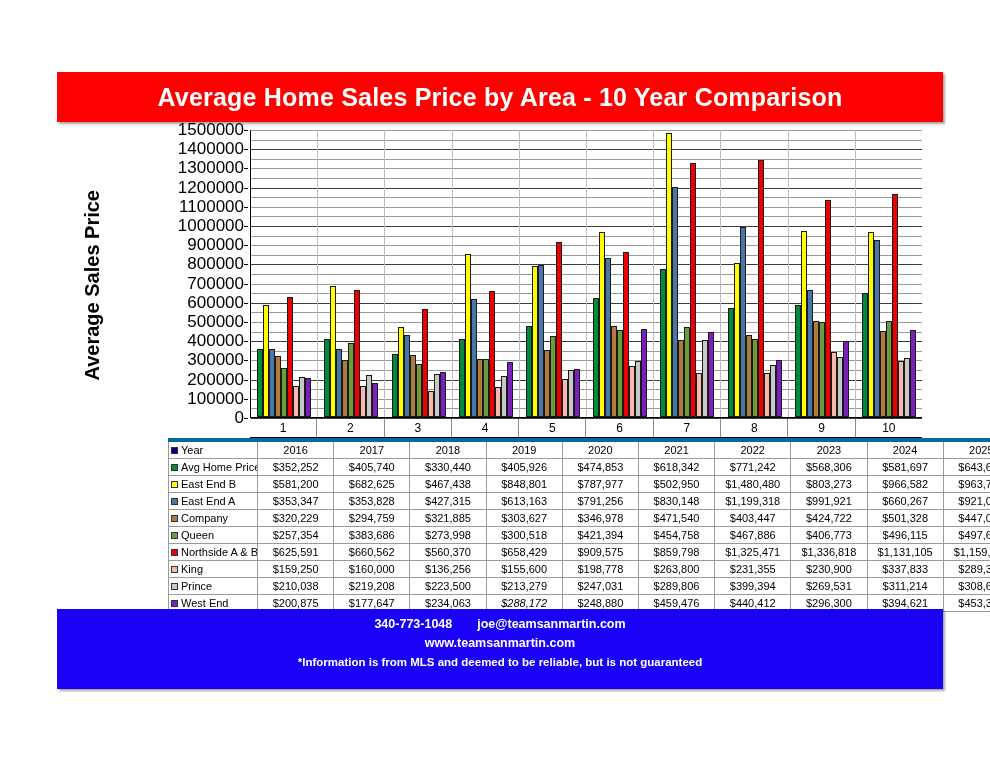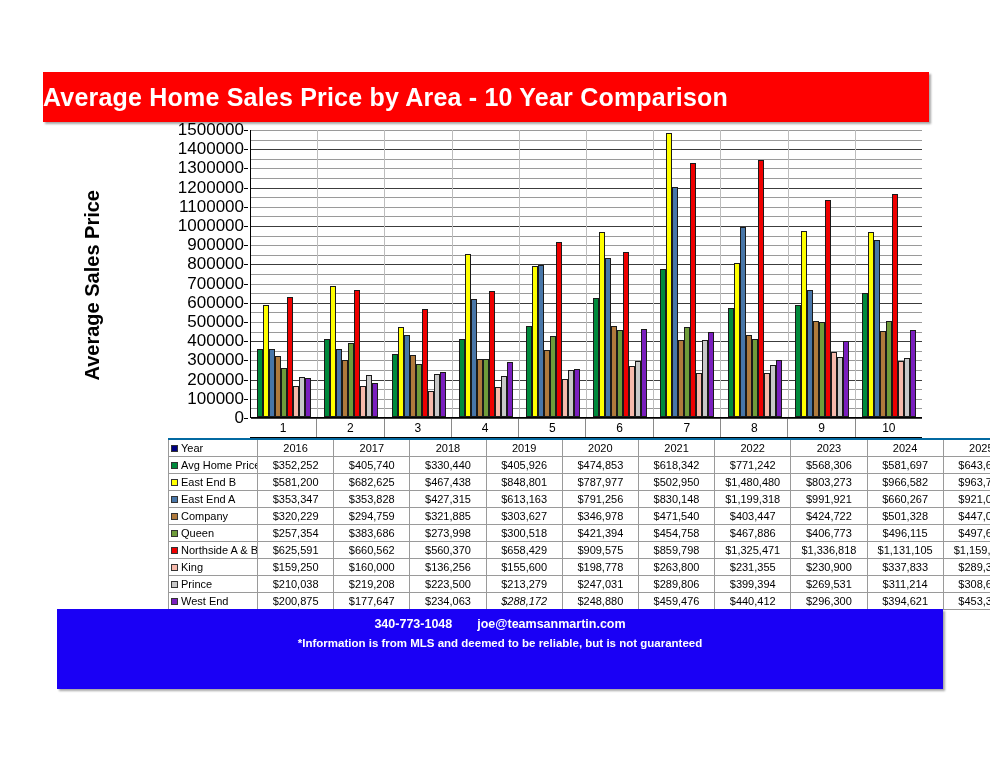--- a/index.html
+++ b/index.html
@@ -11,28 +11,29 @@
     width: 990px;
     height: 765px;
     font-family: "Liberation Sans", sans-serif;
     position: relative;
     overflow: hidden;
   }
 
   
   #title-banner {
     position: absolute;
-    left: 43px;
+    left: 57px;
     top: 72px;
     width: 886px;
     height: 50px;
     background: #fe0000;
     box-shadow: 2px 2px 2px rgba(0,0,0,0.35);
     display: flex;
     align-items: center;
+    justify-content: center;
   }
   #title-banner .title-text {
     color: #ffffff;
     font-size: 25px;
     font-weight: bold;
     letter-spacing: 0.2px;
     white-space: nowrap;
   }
 
   
@@ -172,21 +173,21 @@
     white-space: nowrap;
     overflow: hidden;
     text-align: center;
   }
   #data-table td.rowhead {
     text-align: left;
     width: 82px;
     padding-left: 2px;
   }
   #data-table tr.header-row td {
-    border-top: 2px solid #0369a1;
+    border-top: 4px solid #0369a1;
     border-radius: 7px;
   }
   .swatch {
     display: inline-block;
     width: 7px;
     height: 7px;
     border: 1px solid #333;
     margin-right: 3px;
     vertical-align: middle;
     box-sizing: border-box;
@@ -571,14 +572,17 @@
       </tr>
     </tbody>
 </table>
 
 <div id="footer-banner">
   <div class="f-contact">
     <span>340-773-1048</span>
     <span class="spacer"></span>
     <span>joe@teamsanmartin.com</span>
   </div>
+  <div class="f-web">
+    <span>www.teamsanmartin.com</span>
+  </div>
   <div class="f-disc">*Information is from MLS and deemed to be reliable, but is not guaranteed</div>
 </div>
 
 </body></html>

